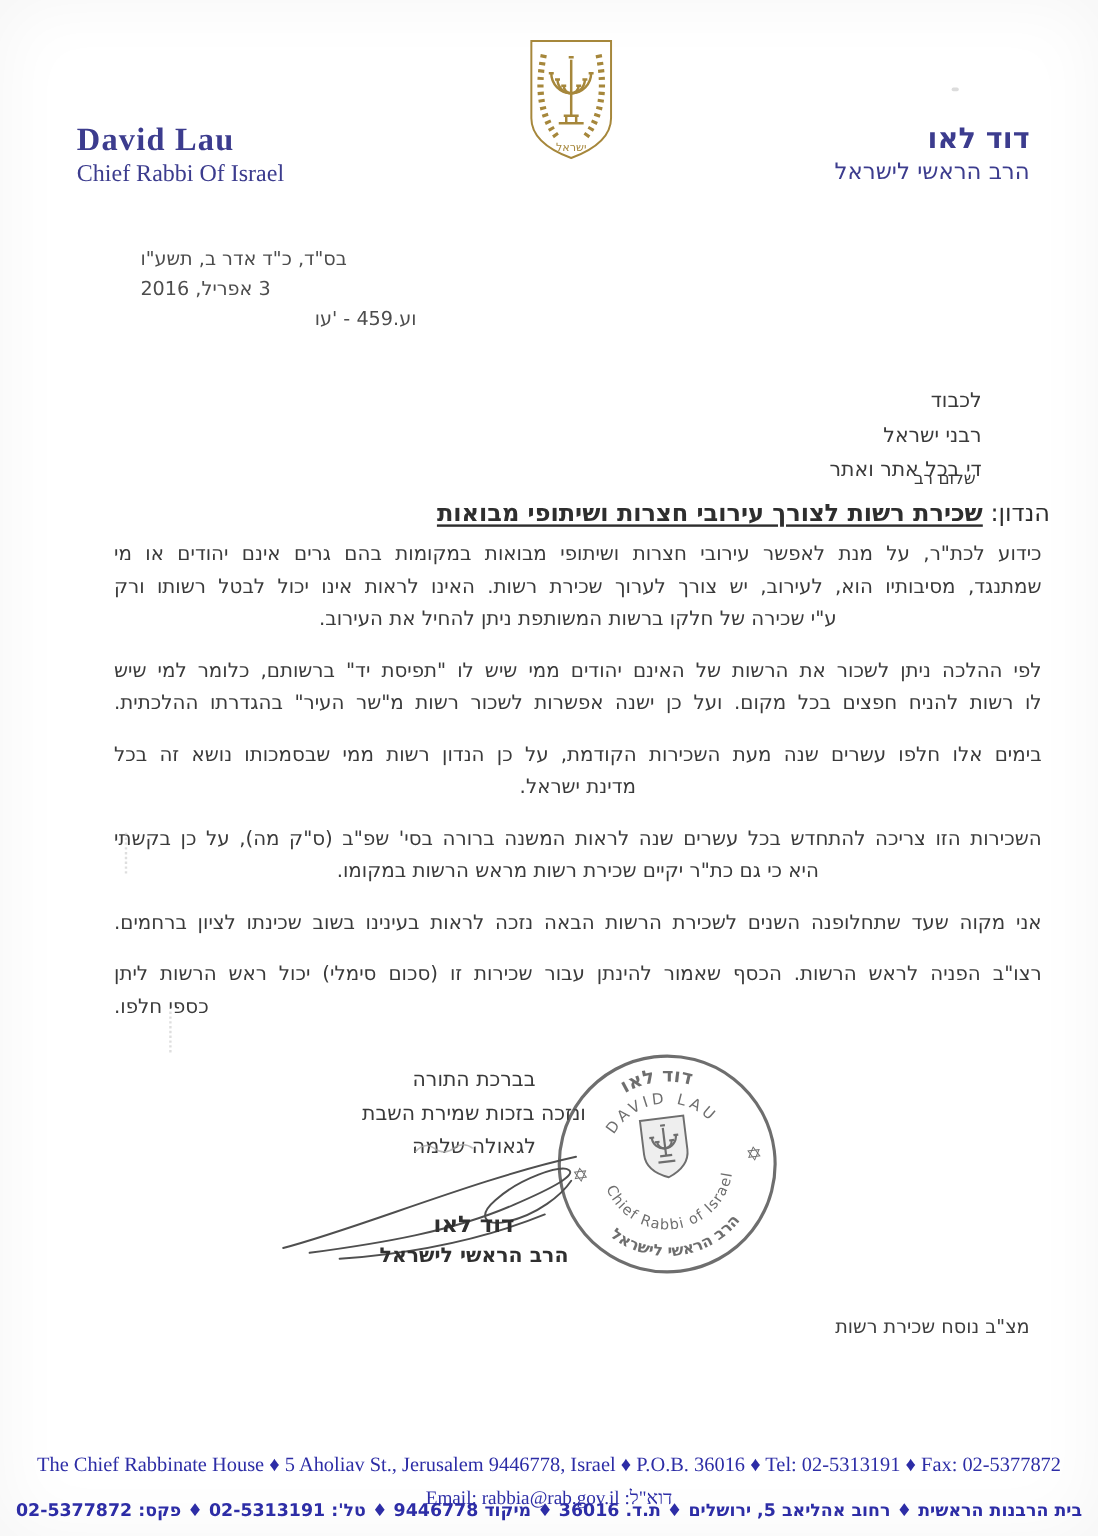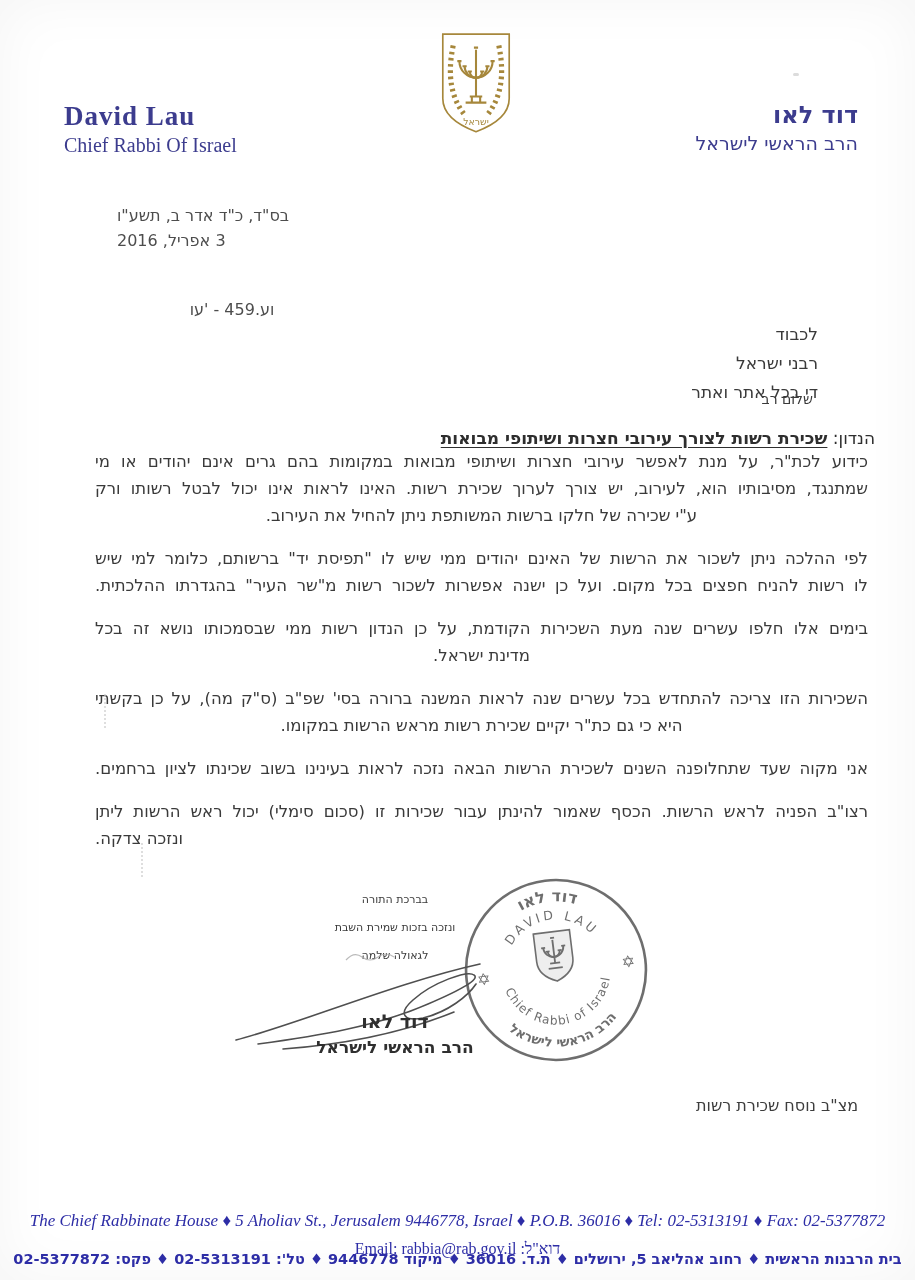--- a/index.html
+++ b/index.html
@@ -11,40 +11,40 @@
   .abs{position:absolute;}
   
   .en-head{left:64px;top:100px;color:#3c3c8e;font-family:"Liberation Serif",serif;}
   .en-name{font-size:27px;font-weight:bold;letter-spacing:1px;line-height:32px;}
   .en-sub{font-size:20px;line-height:26px;}
   .he-head{right:57px;top:100px;color:#3c3c8e;text-align:right;direction:rtl;}
   .he-name{font-size:24px;font-weight:bold;line-height:30px;}
   .he-sub{font-size:19px;line-height:27px;}
   
   .refblock{left:117px;top:203px;font-size:16px;line-height:25px;color:#4d4d4d;direction:rtl;text-align:left;width:230px;}
-  .ltr-override{direction:ltr;unicode-bidi:bidi-override;text-align:center;margin-top:44px;}
+  .ltr-override{direction:ltr;unicode-bidi:bidi-override;text-align:right;}
   
   .recipient{right:97px;top:296px;direction:rtl;text-align:right;font-size:17px;line-height:29px;color:#3a3a3a;margin-top:24px;}
   .greeting{right:102px;top:391px;direction:rtl;font-size:14px;color:#3a3a3a;}
-  .subject{right:40px;top:428px;direction:rtl;font-size:17px;color:#2e2e2e;}
+  .subject{right:40px;top:415px;direction:rtl;font-size:20px;color:#2e2e2e;}
   .subject .subj-text{font-weight:bold;text-decoration:underline;text-underline-offset:3px;}
   
   .bodycol{left:95px;top:448px;width:773px;direction:rtl;font-size:16.5px;line-height:27px;color:#3a3a3a;}
   .para{margin:0 0 16px 0;}
   .jline{text-align:justify;text-align-last:justify;}
   .cline{text-align:center;}
   .lline{text-align:left;}
   
-  .closing{left:262px;top:886px;width:266px;direction:rtl;text-align:center;font-size:11px;line-height:28px;color:#3a3a3a;}
+  .closing{left:262px;top:886px;width:266px;direction:rtl;text-align:center;font-size:17px;line-height:28px;color:#3a3a3a;}
   .signer-name{left:262px;top:1010px;width:266px;text-align:center;font-size:19px;font-weight:bold;direction:rtl;color:#2f2f2f;}
   .signer-title{left:262px;top:1037px;width:266px;text-align:center;font-size:17px;font-weight:bold;direction:rtl;color:#2f2f2f;}
   .attach{right:57px;top:1096px;direction:rtl;font-size:16px;color:#3d3d3d;}
   
   .footer-he{left:0;top:1251px;width:915px;text-align:center;direction:rtl;font-size:14.5px;font-weight:bold;color:#2d2da6;}
-  .footer-en{left:0;top:1211px;width:915px;text-align:center;font-family:"Liberation Serif",serif;font-size:17px;color:#2d2da6;font-style:italic;}
+  .footer-en{left:0;top:1211px;width:915px;text-align:center;font-family:"Liberation Serif",serif;font-size:17px;color:#2d2da6;}
   .footer-email{left:0;top:1240px;width:915px;text-align:center;direction:rtl;font-family:"Liberation Serif",serif;font-size:16px;color:#2d2da6;}
   
   .noise-dots{width:0;height:34px;border-left:2px dotted #c9c9c9;opacity:.6;}
   .speck{width:6px;height:3px;background:#dcdcdc;border-radius:2px;}
   svg text{font-family:"DejaVu Sans",sans-serif;}
 </style>
 </head>
 <body>
 
 <div class="page">
@@ -112,21 +112,21 @@
     </div>
     <div class="para">
       <div class="jline">השכירות הזו צריכה להתחדש בכל עשרים שנה לראות המשנה ברורה בסי' שפ"ב (ס"ק מה), על כן בקשתי</div>
       <div class="cline">היא כי גם כת"ר יקיים שכירת רשות מראש הרשות במקומו.</div>
     </div>
     <div class="para">
       <div class="jline">אני מקוה שעד שתחלופנה השנים לשכירת הרשות הבאה נזכה לראות בעינינו בשוב שכינתו לציון ברחמים.</div>
     </div>
     <div class="para">
       <div class="jline">רצו"ב הפניה לראש הרשות. הכסף שאמור להינתן עבור שכירות זו (סכום סימלי) יכול ראש הרשות ליתן</div>
-      <div class="lline">ונזכה צדקה.</div>
+      <div class="lline">כספי חלפו.</div>
     </div>
   </div>
 
   <div class="abs closing">
     <div>בברכת התורה</div>
     <div>ונזכה בזכות שמירת השבת</div>
     <div>לגאולה שלמה</div>
   </div>
 
   <svg class="abs" style="left:228px;top:952px;" width="262" height="102" viewBox="0 0 262 102">

